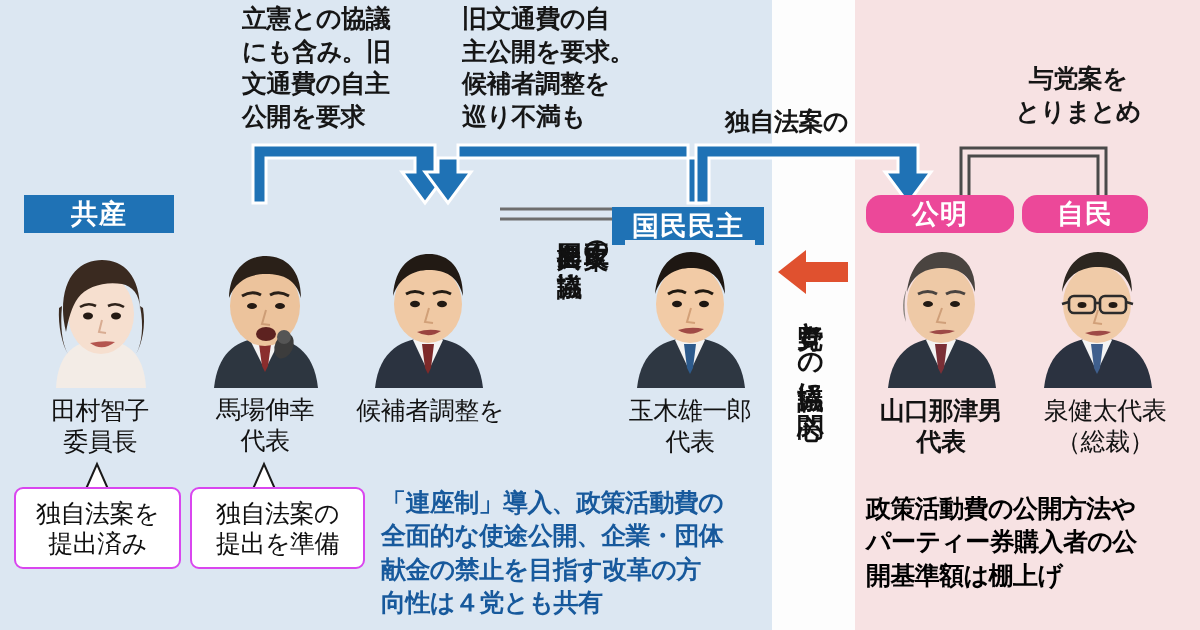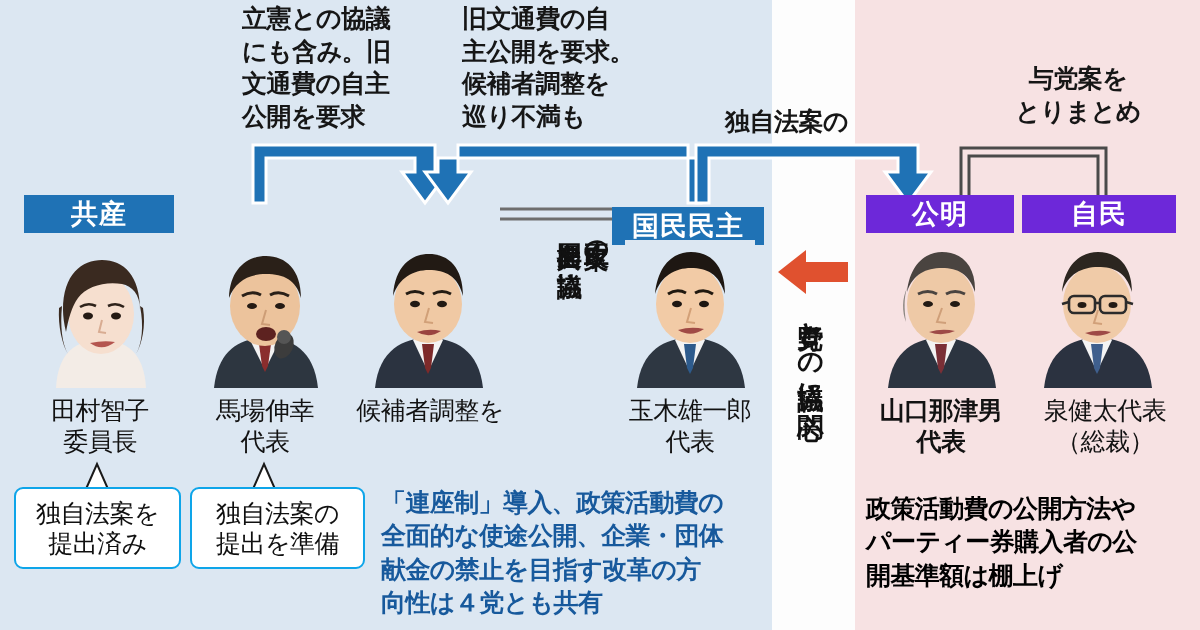--- a/index.html
+++ b/index.html
@@ -37,21 +37,21 @@
   .party-bar {
     position: absolute;
     height: 38px;
     display: flex; align-items: center; justify-content: center;
     color: #ffffff;
     font-size: 27px;
     font-weight: 700;
     letter-spacing: 1px;
   }
   .party-bar.blue { background: #1f72b5; }
-  .party-bar.red  { background: #6d28d9; }
+  .party-bar.red  { background: #ec4899; border-radius: 15px; }
 
   
   .portrait {
     position: absolute;
     overflow: hidden;
   }
   .pf { position: absolute; left: 0; top: 0; width: 100%; height: 100%; }
 
   
   .caption {
@@ -62,21 +62,21 @@
     font-weight: 400;
     line-height: 1.22;
     white-space: pre-line;
     letter-spacing: -0.5px;
   }
 
   
   .bubble {
     position: absolute;
     background: #ffffff;
-    border: 2px solid #0ea5e9;
+    border: 2px solid #d946ef;
     border-radius: 9px;
     display: flex; align-items: center; justify-content: center;
     text-align: center;
     color: #101010;
     font-size: 25px;
     font-weight: 400;
     line-height: 1.22;
     white-space: pre-line;
     letter-spacing: -0.5px;
   }
@@ -183,21 +183,21 @@
 
   <div class="party-bar blue" style="left:24px;  top:195px; width:150px;">
     <span>共産</span>
   </div>
   <div class="party-bar blue" style="left:612px; top:195px; width:152px;margin-top:12px;">
     <span>国民民主</span>
   </div>
   <div class="party-bar red" style="left:866px; top:195px; width:148px;">
     <span>公明</span>
   </div>
-  <div class="party-bar red" style="left:1022px; top:195px; width:154px;align-items:center;">
+  <div class="party-bar red" style="left:1022px; top:195px; width:126px;align-items:center;">
     <span>自民</span>
   </div>
 
   <div class="portrait" style="left:36px; top:240px; width:130px; height:148px;">
     <svg class="pf" viewBox="0 0 130 148" aria-hidden="true">
       <rect width="130" height="148" fill="#dce7f2"></rect>
       <path d="M20 148 C22 112 40 100 65 100 C90 100 108 112 110 148 Z" fill="#f3ece6"></path>
       <ellipse cx="65" cy="74" rx="33" ry="40" fill="#f6dfcf"></ellipse>
       <path d="M27 70 C27 34 46 20 66 20 C88 20 104 36 104 70 C104 54 96 46 86 44
                C70 41 50 46 42 58 C36 66 32 80 30 92 C28 84 27 76 27 70 Z" fill="#3a2a20"></path>
@@ -300,21 +300,21 @@
       </g>
       <ellipse cx="50" cy="65" rx="4.5" ry="3" fill="#221a14"></ellipse>
       <ellipse cx="81" cy="65" rx="4.5" ry="3" fill="#221a14"></ellipse>
       <path d="M66 70 L62 83 L70 84" stroke="#d1a079" stroke-width="2" fill="none"></path>
       <path d="M53 93 Q66 99 79 92 Q66 89 53 93 Z" fill="#9e4a46"></path>
     </svg>
   </div>
 
   <div class="caption" style="left:20px;  top:395px; width:160px;">田村智子
 委員長</div>
-  <div class="caption" style="left:185px; top:395px; width:160px;">馬場伸幸
+  <div class="caption" style="left:185px; top:395px; width:160px;font-family:Liberation Serif, serif;">馬場伸幸
 代表</div>
   <div class="caption" style="left:345px; top:395px; width:170px;">候補者調整を</div>
   <div class="caption" style="left:605px; top:395px; width:170px;">玉木雄一郎
 代表</div>
   <div class="caption" style="left:860px; top:395px; width:162px;font-weight:bold;">山口那津男
 代表</div>
   <div class="caption" style="left:1020px; top:395px; width:170px;">泉健太代表
 （総裁）</div>
 
   <div class="vtext" id="joint-bill-text" style="left:505px; top:224px; width:105px;">

